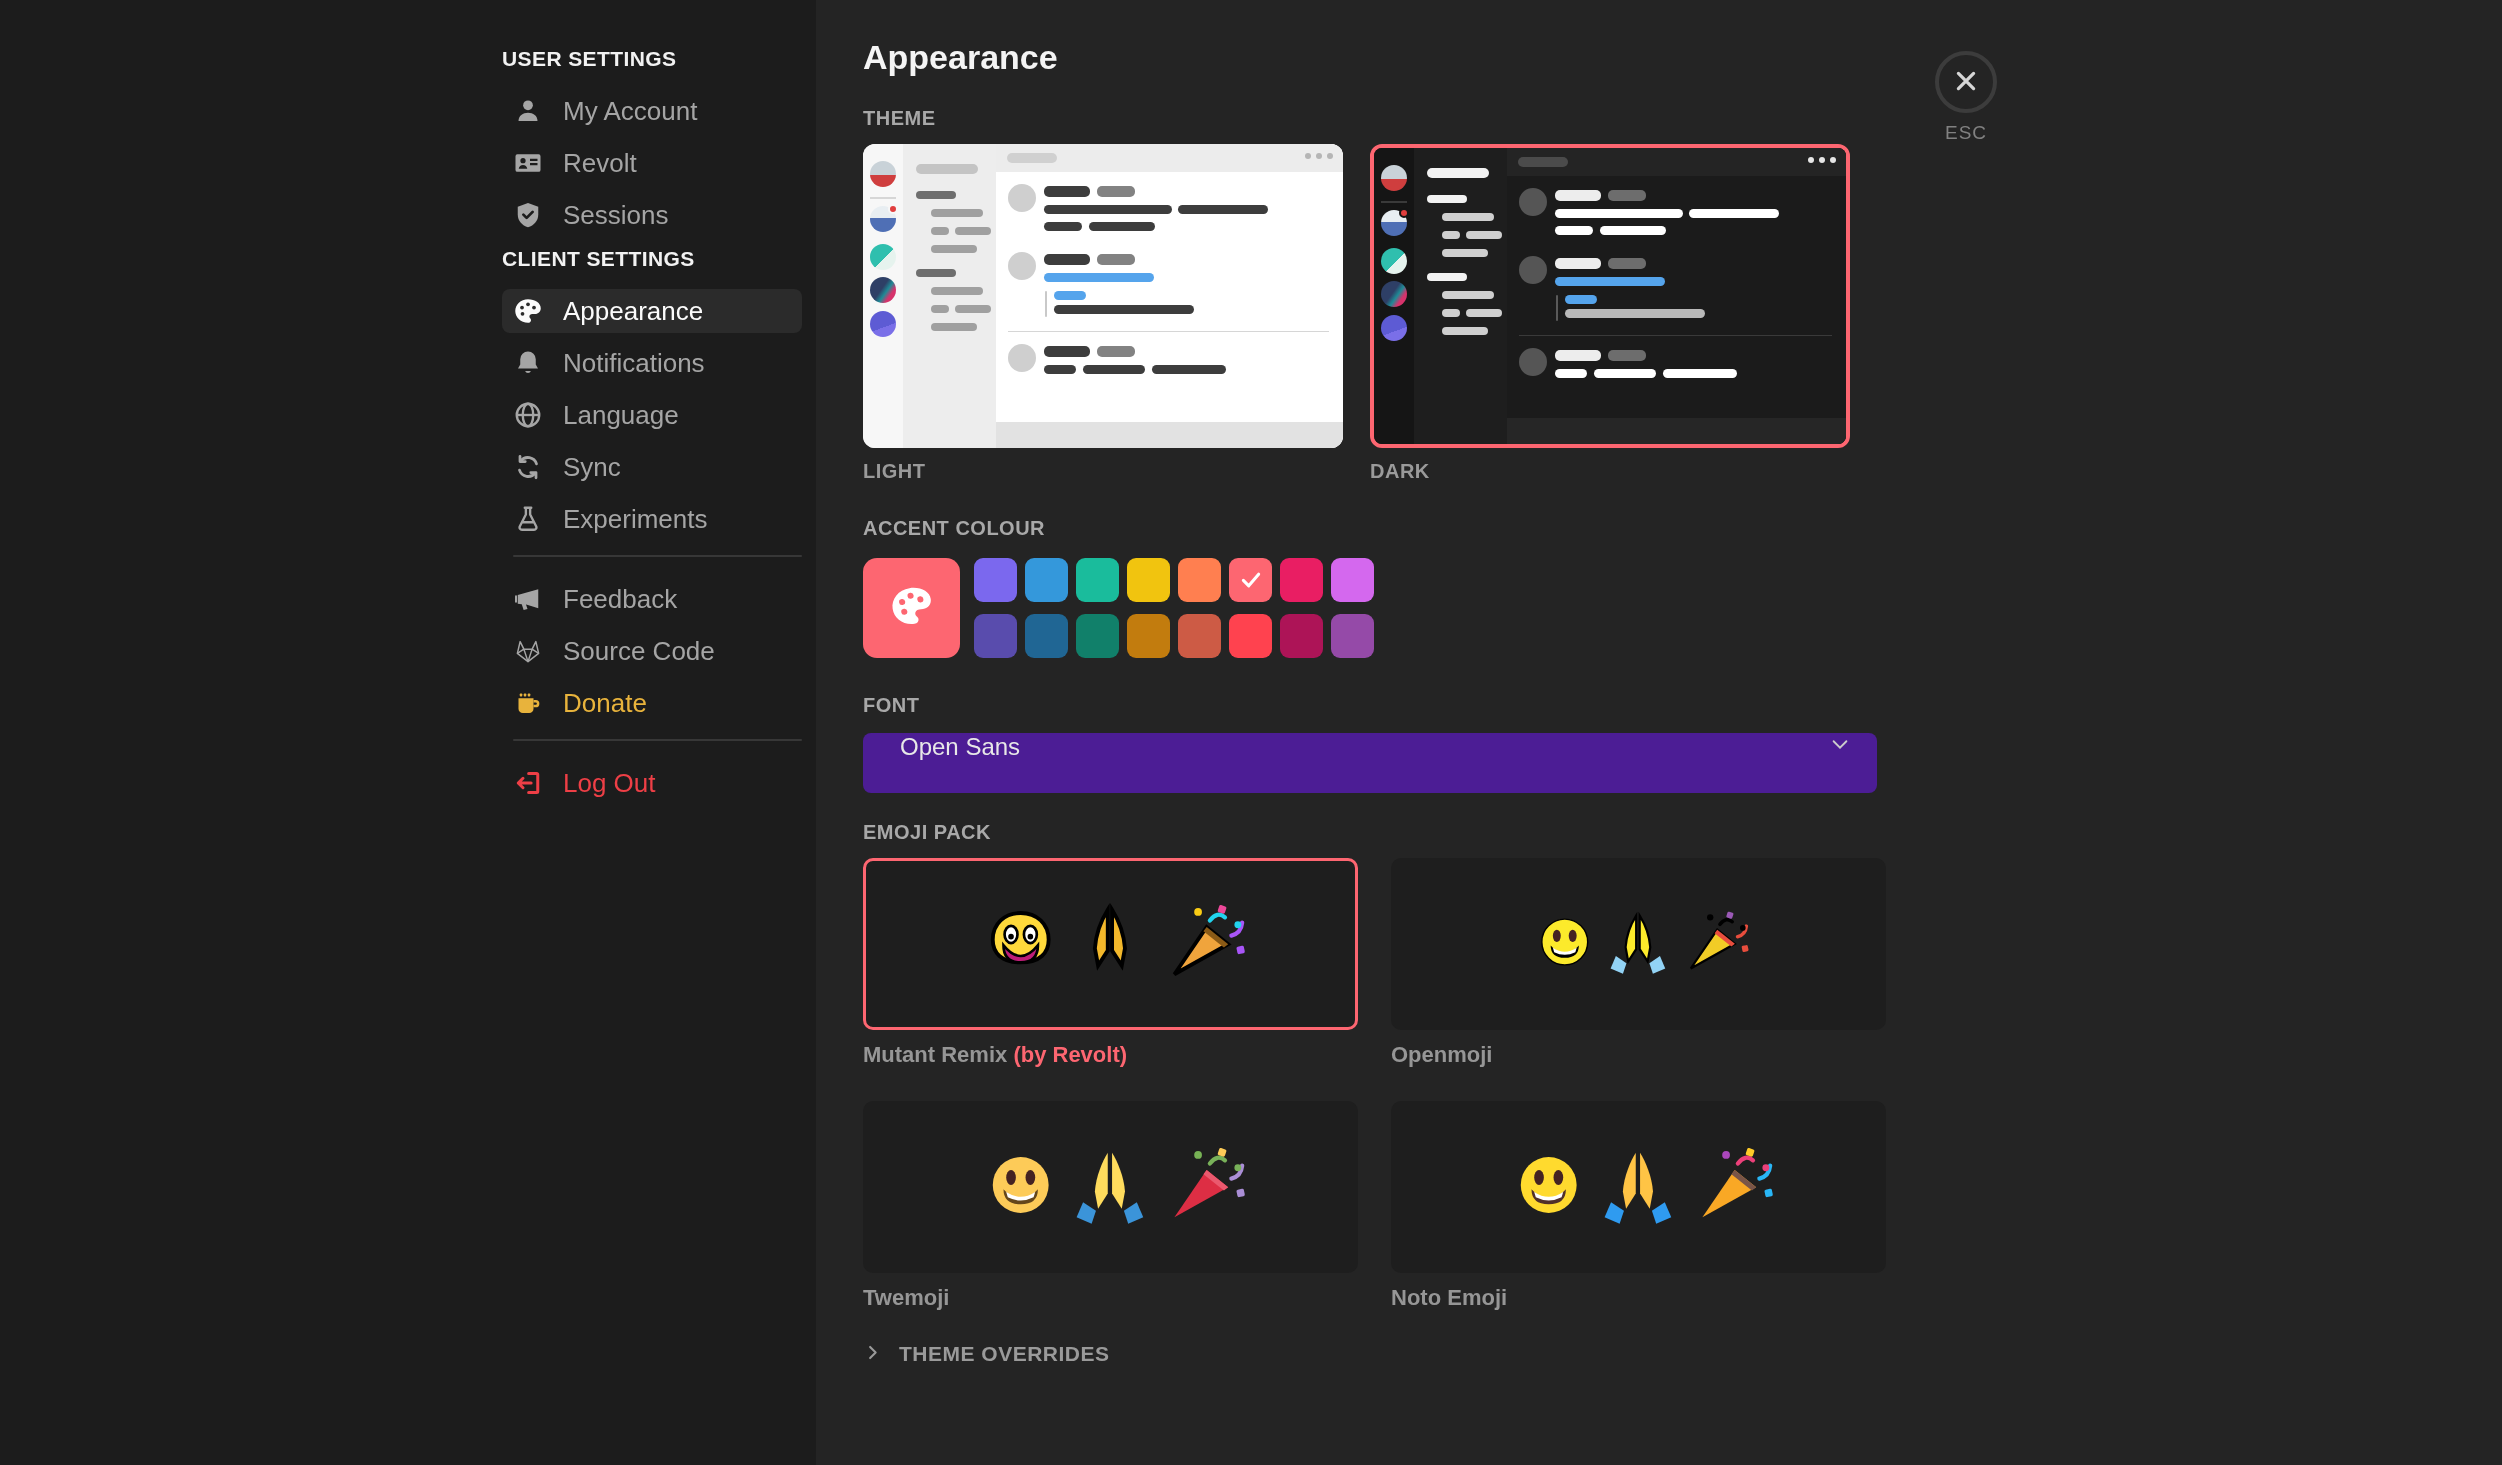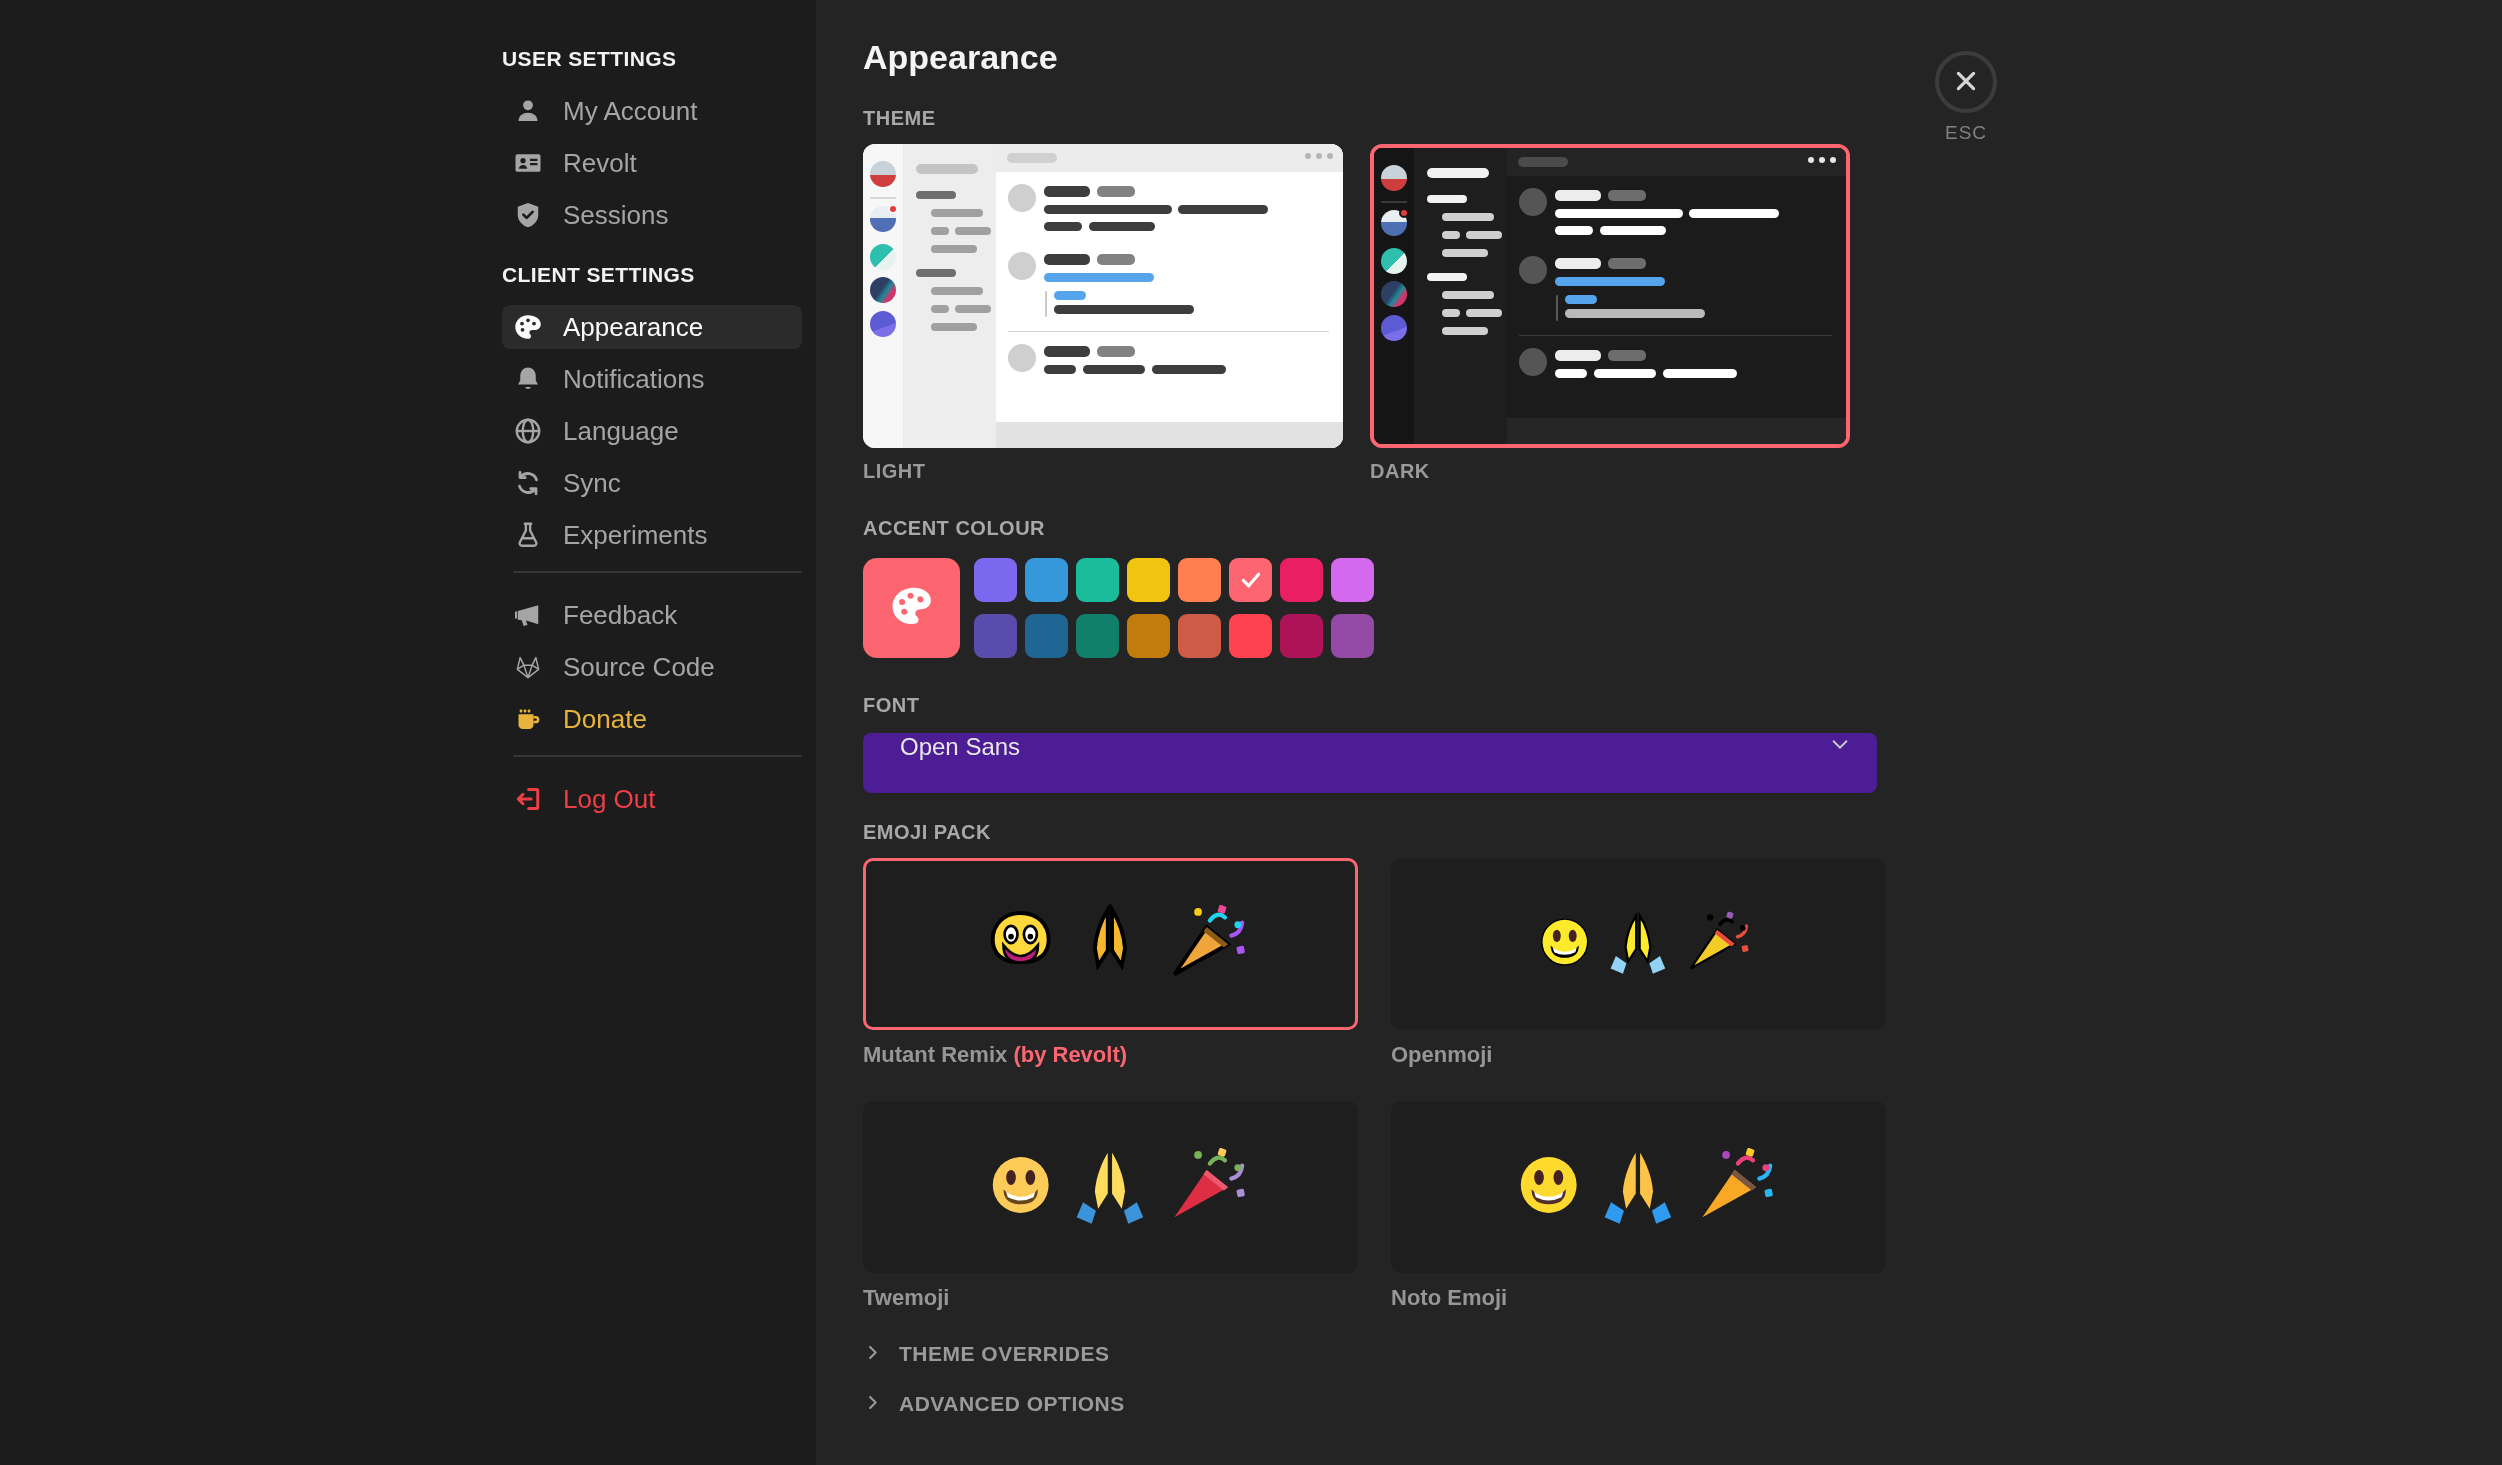--- a/index.html
+++ b/index.html
@@ -7,21 +7,21 @@
   body {
     background:#242424;
     font-family:"Liberation Sans","DejaVu Sans",sans-serif;
     color:#a5a5a5;
     position:relative;
   }
   
   .sidebar { position:absolute; left:0; top:0; width:816px; height:1465px; background:#1c1c1c; }
   .side-nav { position:absolute; left:502px; top:47px; width:300px; }
   .side-section-title { font-size:21px; font-weight:bold; color:#f2f2f2; letter-spacing:.4px; margin:0 0 18px 0; }
-  .side-section + .side-section .side-section-title { margin-top:26px; }
+  .side-section + .side-section .side-section-title { margin-top:10px; }
   .side-item { height:44px; margin-bottom:8px; border-radius:8px; display:flex; align-items:center; padding-left:11px; gap:20px; font-size:26px; color:#a5a5a5; cursor:pointer; }
   .side-item.active { background:#2b2b2b; color:#fbfbfb; }
   .side-item .icn { width:30px; height:30px; flex:0 0 30px; display:flex; align-items:center; justify-content:center; }
   .side-item svg { width:30px; height:30px; }
   .side-divider { height:2px; background:#373737; margin:14px 0 20px 11px; width:289px; border-radius:1px; }
   
   .content { position:absolute; left:863px; top:0; width:1014px; }
   .page-title { margin-top:38px; font-size:34px; font-weight:bold; color:#f4f4f4; }
   .cat { font-size:20px; font-weight:bold; color:#a8a8a8; letter-spacing:.5px; }
   .cat.theme-label { margin-top:30px; }
@@ -507,28 +507,20 @@
 
   <div class="collapsibles">
     <div class="collapse-row">
       <span>
         <svg viewBox="0 0 24 24" fill="none" stroke="#9a9a9a" stroke-width="2.6" stroke-linecap="round" stroke-linejoin="round">
             <path d="M9 5l7 7-7 7"></path>
           </svg>
       </span>
       <span class="clabel">THEME OVERRIDES</span>
     </div>
-    <div class="collapse-row">
-      <span>
-        <svg viewBox="0 0 24 24" fill="none" stroke="#9a9a9a" stroke-width="2.6" stroke-linecap="round" stroke-linejoin="round">
-            <path d="M9 5l7 7-7 7"></path>
-          </svg>
-      </span>
-      <span class="clabel">ADVANCED OPTIONS</span>
-    </div>
   </div>
 </main>
 
 <div class="close-wrap">
   <button class="close-btn">
     <span>
       <svg viewBox="0 0 24 24" fill="none" stroke="#d6d6d6" stroke-width="3" stroke-linecap="round">
           <path d="M5 5l14 14M19 5L5 19"></path>
         </svg>
     </span>

